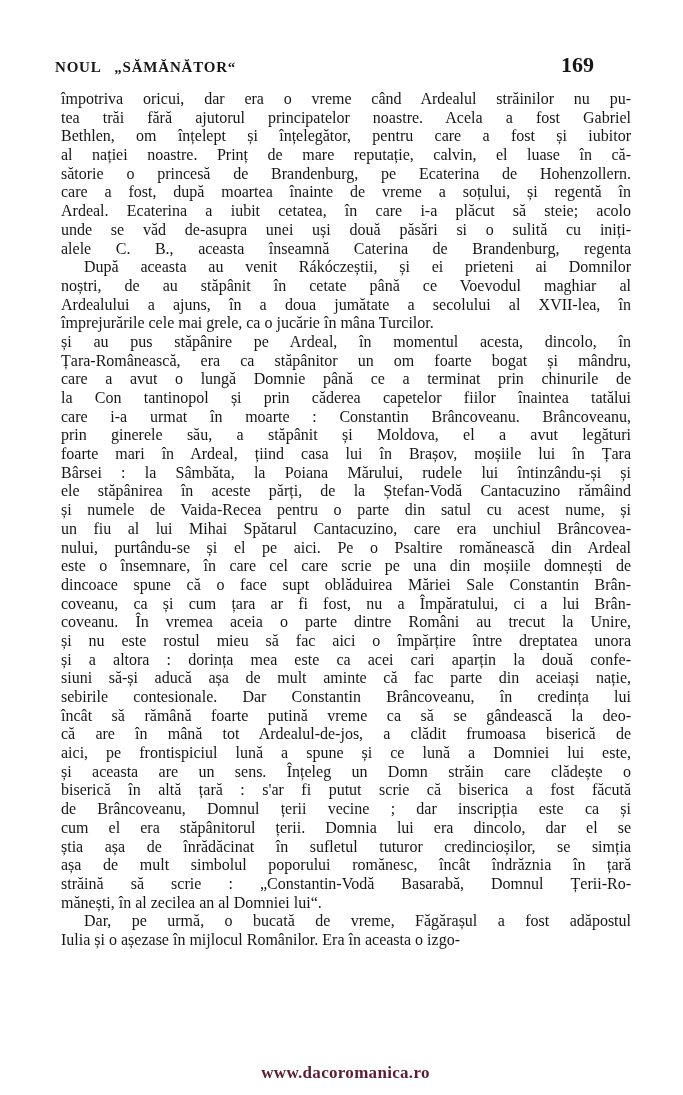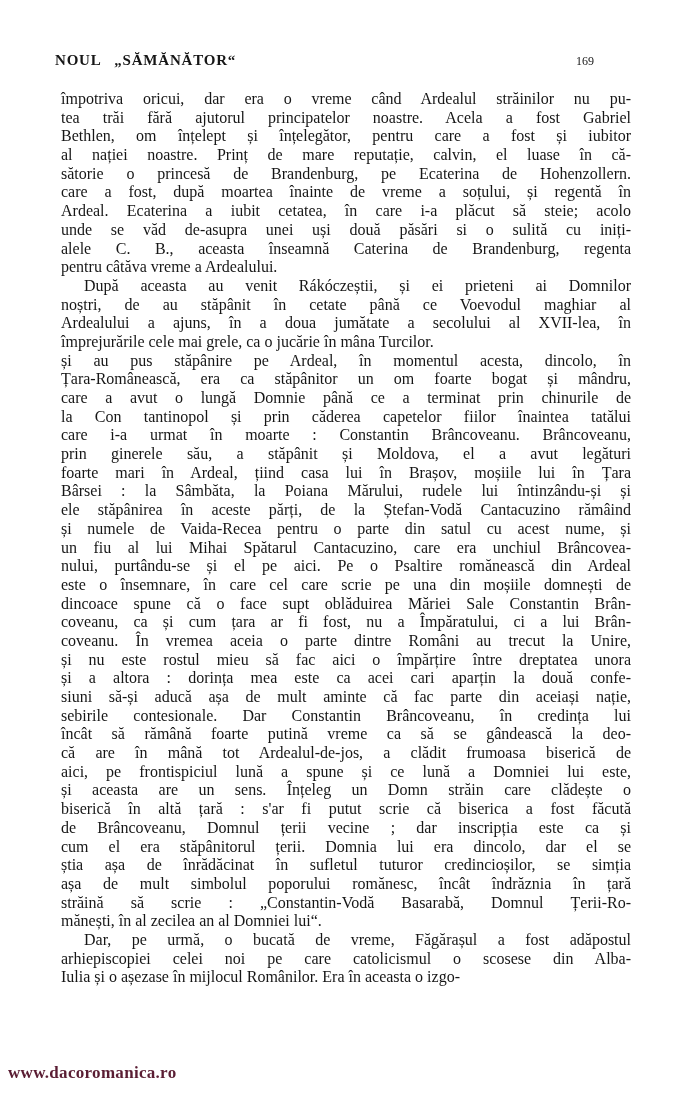--- a/index.html
+++ b/index.html
@@ -30,22 +30,22 @@
     align-items: baseline;
   }
   .running-title {
     font-weight: bold;
     font-size: 15px;
     letter-spacing: 0.8px;
     word-spacing: 9px;
     white-space: nowrap;
   }
   .page-number {
-    font-weight: normal;
-    font-size: 12px;
+    font-weight: bold;
+    font-size: 22px;
     margin-right: 31px;
   }
 
   .text-block {
     position: absolute;
     top: 90px;
     left: 61px;
     width: 570px;
     font-size: 16px;
     line-height: 18.7px;
@@ -58,20 +58,21 @@
     overflow: visible;
   }
   .line.last { text-align-last: left; }
   .line.indent { text-indent: 23px; }
 
   .watermark {
     position: absolute;
     left: 8px;
     right: 0;
     top: 1063px;
+    text-align: center;
     font-weight: bold;
     font-size: 17px;
     color: var(--watermark);
     letter-spacing: 0.3px;
   }
 </style>
 </head>
 <body>
 
 <div class="page">
@@ -85,21 +86,20 @@
       <div>
         <div class="line">împotriva oricui, dar era o vreme când Ardealul străinilor nu pu-</div>
         <div class="line">tea trăi fără ajutorul principatelor noastre. Acela a fost Gabriel</div>
         <div class="line">Bethlen, om înțelept și înțelegător, pentru care a fost și iubitor</div>
         <div class="line">al nației noastre. Prinț de mare reputație, calvin, el luase în că-</div>
         <div class="line">sătorie o princesă de Brandenburg, pe Ecaterina de Hohenzollern.</div>
         <div class="line">care a fost, după moartea înainte de vreme a soțului, și regentă în</div>
         <div class="line">Ardeal. Ecaterina a iubit cetatea, în care i-a plăcut să steie; acolo</div>
         <div class="line">unde se văd de-asupra unei uși două păsări si o sulită cu iniți-</div>
         <div class="line">alele C. B., aceasta înseamnă Caterina de Brandenburg, regenta</div>
-        <div class="line last">pentru câtăva vreme a Ardealului.</div>
       </div>
       <div>
         <div class="line indent">După aceasta au venit Rákóczeștii, și ei prieteni ai Domnilor</div>
         <div class="line">noștri, de au stăpânit în cetate până ce Voevodul maghiar al</div>
         <div class="line">Ardealului a ajuns, în a doua jumătate a secolului al XVII-lea, în</div>
         <div class="line last">împrejurările cele mai grele, ca o jucărie în mâna Turcilor.</div>
       </div>
       <div>
         <div class="line">și au pus stăpânire pe Ardeal, în momentul acesta, dincolo, în</div>
         <div class="line">Țara-Românească, era ca stăpânitor un om foarte bogat și mândru,</div>
@@ -128,20 +128,19 @@
         <div class="line">biserică în altă țară : s'ar fi putut scrie că biserica a fost făcută</div>
         <div class="line">de Brâncoveanu, Domnul țerii vecine ; dar inscripția este ca și</div>
         <div class="line">cum el era stăpânitorul țerii. Domnia lui era dincolo, dar el se</div>
         <div class="line">știa așa de înrădăcinat în sufletul tuturor credincioșilor, se simția</div>
         <div class="line">așa de mult simbolul poporului romănesc, încât îndrăznia în țară</div>
         <div class="line">străină să scrie : „Constantin-Vodă Basarabă, Domnul Țerii-Ro-</div>
         <div class="line last">mănești, în al zecilea an al Domniei lui“.</div>
       </div>
       <div>
         <div class="line indent">Dar, pe urmă, o bucată de vreme, Făgărașul a fost adăpostul</div>
-        <div class="line">arhiepiscopiei celei noi pe care catolicismul o scosese din Alba-</div>
         <div class="line last">Iulia și o așezase în mijlocul Românilor. Era în aceasta o izgo-</div>
       </div>
     </div>
 
   <div class="watermark">www.dacoromanica.ro</div>
 
 </div>
 
 </body></html>

